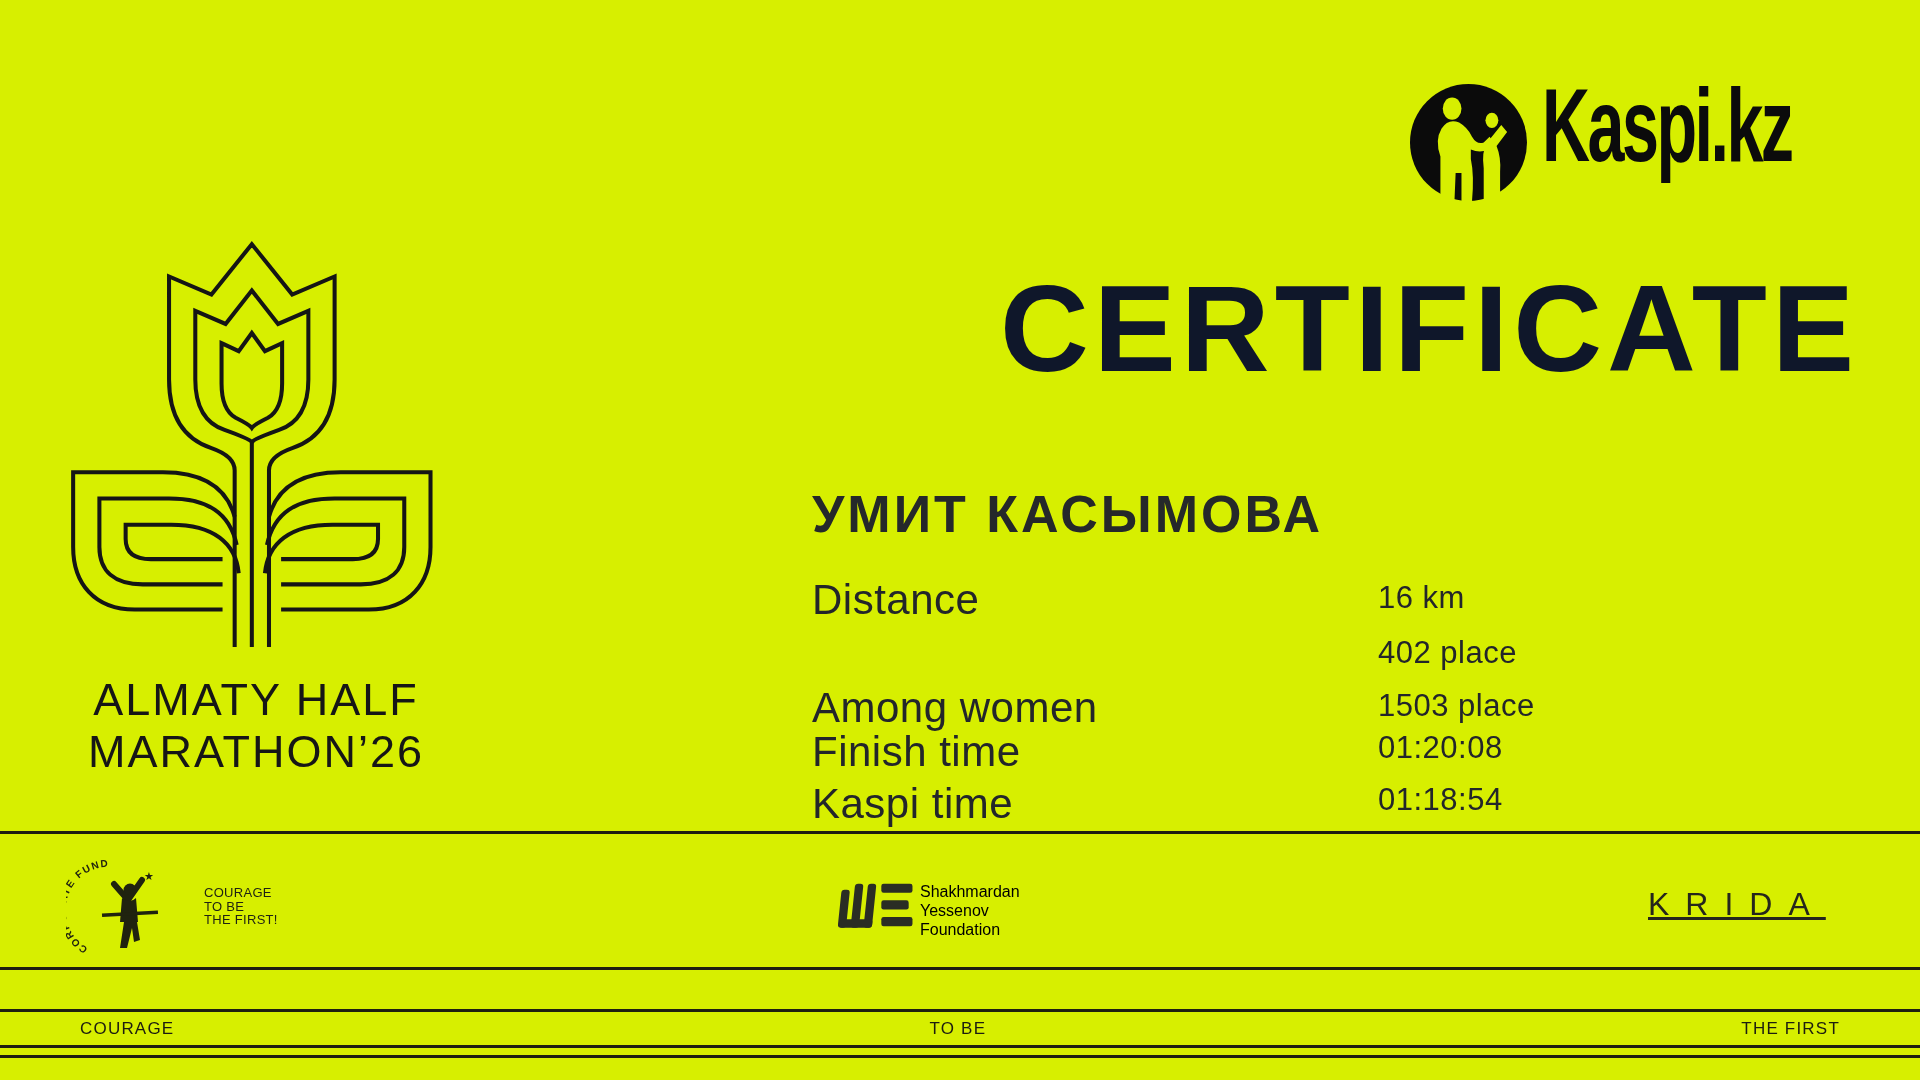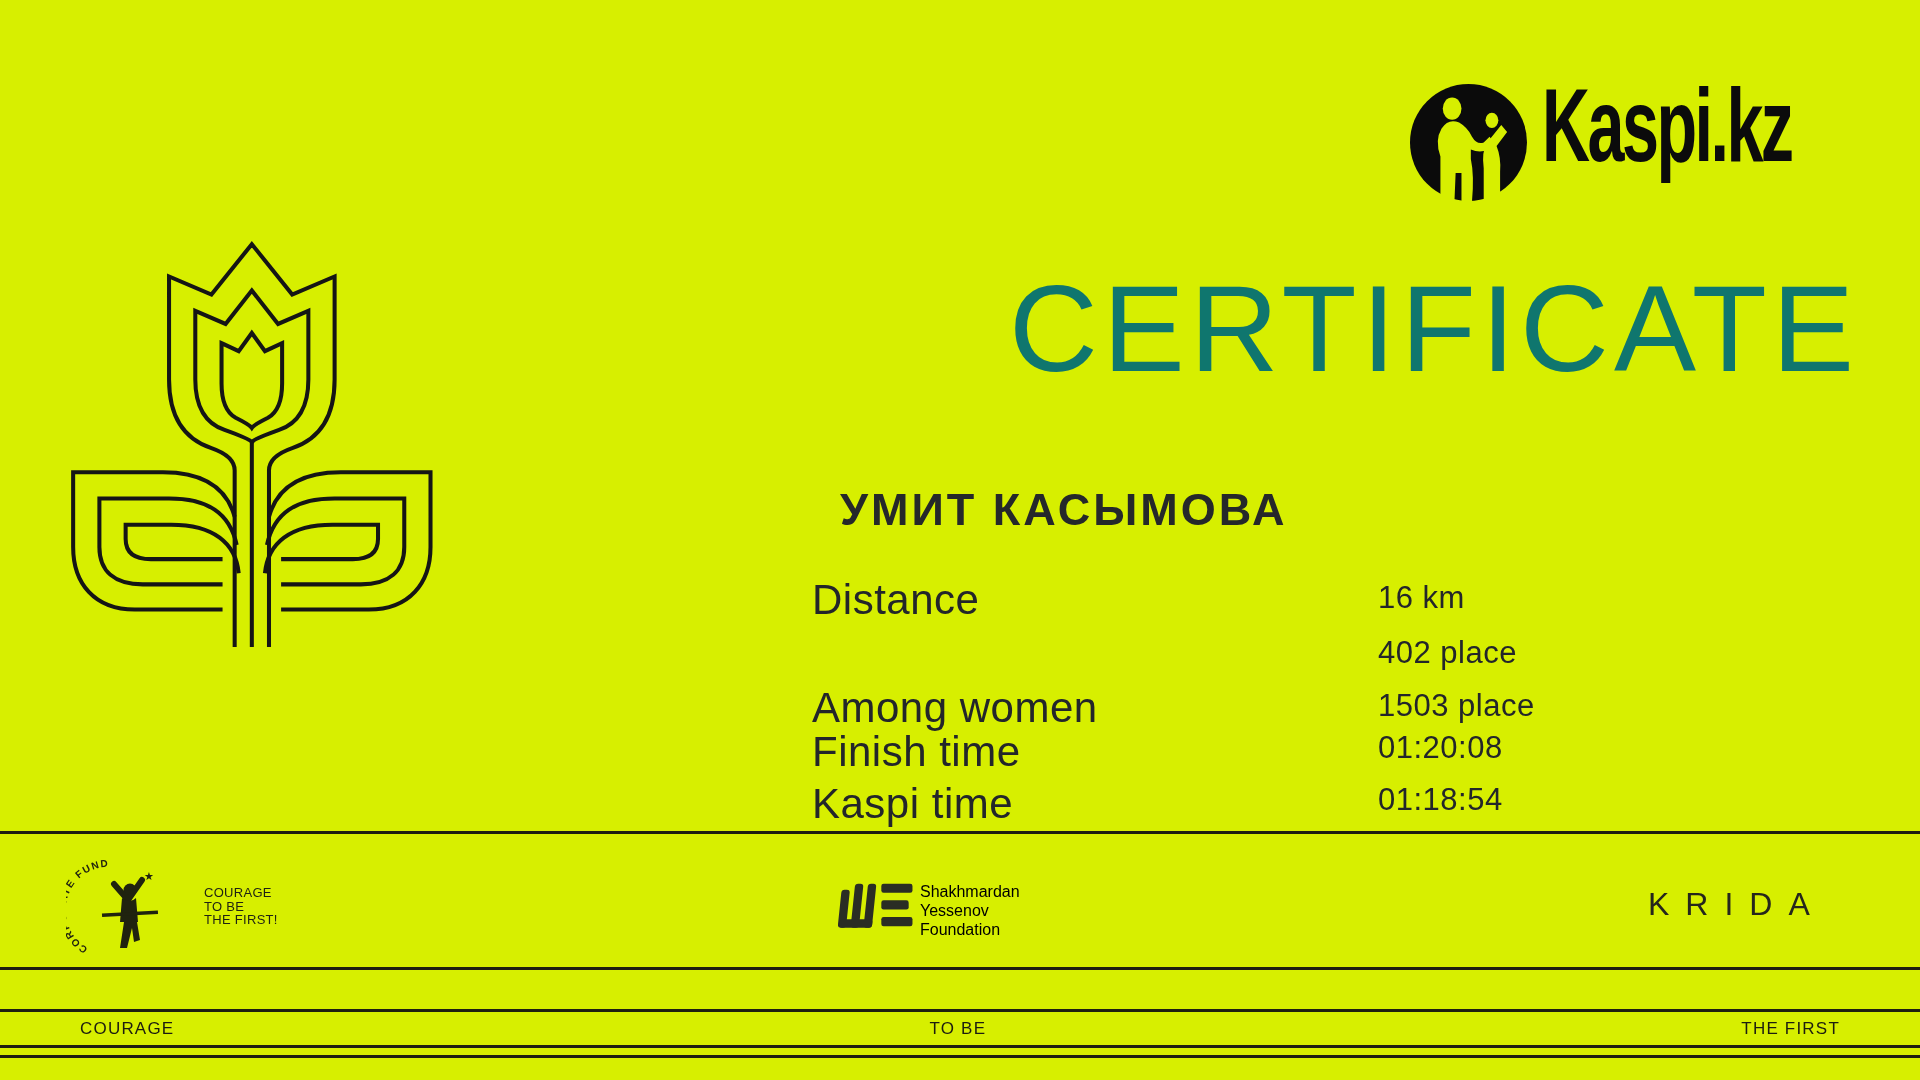--- a/index.html
+++ b/index.html
@@ -6,40 +6,40 @@
   body{font-family:"Liberation Sans", sans-serif;}
   #stage{position:relative;width:1920px;height:1080px;overflow:hidden;background:#D7EF00;padding-left:19px;}
   .abs{position:absolute;}
 
   
   #kaspi-wordmark{left:1542px;top:66px;font-size:104px;font-weight:700;letter-spacing:-4px;color:#0b0b0b;
     transform:scaleX(0.64);transform-origin:left top;white-space:nowrap;}
   #kaspi-circle{left:1410px;top:84px;width:117px;height:117px;}
 
   
-  #cert-title{right:80px;top:258px;font-size:123px;font-weight:400;letter-spacing:5px;color:#0f766e;white-space:nowrap;}
+  #cert-title{right:80px;top:258px;font-size:123px;font-weight:700;letter-spacing:5px;color:#0f172a;white-space:nowrap;}
 
   
-  #recipient{left:812px;top:484px;font-size:45px;font-weight:700;letter-spacing:3px;color:#25282a;white-space:nowrap;margin-left:28px;}
+  #recipient{left:812px;top:484px;font-size:52px;font-weight:700;letter-spacing:3px;color:#25282a;white-space:nowrap;}
 
   
   .row-label{left:812px;font-size:42px;font-weight:400;letter-spacing:.5px;color:#23262a;white-space:nowrap;}
   .row-value{left:1378px;font-size:31px;font-weight:400;letter-spacing:.5px;color:#23262a;white-space:nowrap;}
 
   
   #event-name{left:40px;top:674px;width:432px;text-align:center;font-size:45px;font-weight:500;
     letter-spacing:2px;line-height:52px;color:#161616;white-space:nowrap;}
 
   
   .rule{left:0;width:1920px;height:3px;background:#1e1f10;}
 
   
   #cf-slogan{left:204px;top:886px;font-size:13px;font-weight:500;line-height:13.5px;letter-spacing:.3px;color:#1f2213;white-space:pre-line;}
   #yf-text{left:920px;top:882px;font-size:16px;font-weight:400;line-height:19px;color:#000000;white-space:pre-line;}
-  #krida-label{left:1648px;top:886px;font-size:32px;font-weight:300;letter-spacing:16px;color:#25261c;white-space:nowrap;}
+  #krida-label{left:1648px;top:886px;font-size:32px;font-weight:300;letter-spacing:16px;color:#25261c;white-space:nowrap;text-decoration:underline;}
 
   
   #strip{left:0;top:1012px;width:1920px;height:33px;display:flex;align-items:center;justify-content:space-between;
     padding:0 80px;box-sizing:border-box;font-size:17px;font-weight:500;letter-spacing:1.2px;color:#1c1d10;}
 </style>
 </head>
 <body>
 
 <div id="stage">
 
@@ -72,20 +72,24 @@
     <path d="M162 114 L179 122 L192 104 L205 122 L222 114 L222 154 Q222 180 208 188 Q194 195 192 198 Q190 195 176 188 Q162 180 162 154 Z"></path>
     <path d="M192 212 L192 415"></path>
     <path d="M175 286 C166 254 140 242 104 242 L15 242 L15 316 C15 352 36 378 76 378 L163 378"></path>
     <path d="M177 314 C170 282 148 268 110 268 L41 268 L41 316 C41 340 56 353 84 353 L163 353"></path>
     <path d="M179 342 C176 312 154 294 112 294 L67 294 L67 308 C67 322 76 328 92 328 L163 328"></path>
     <path d="M209 286 C218 254 244 242 280 242 L369 242 L369 316 C369 352 348 378 308 378 L221 378"></path>
     <path d="M207 314 C214 282 236 268 274 268 L343 268 L343 316 C343 340 328 353 300 353 L221 353"></path>
     <path d="M205 342 C208 312 230 294 272 294 L317 294 L317 308 C317 322 308 328 292 328 L221 328"></path>
   </svg>
 
+  <div id="event-name" class="abs">
+    <div>ALMATY HALF</div>
+    <div>MARATHON’26</div>
+  </div>
 
   <div class="abs rule" style="top:831px"></div>
   <div class="abs rule" style="top:967px"></div>
   <div class="abs rule" style="top:1009px"></div>
   <div class="abs rule" style="top:1045px"></div>
   <div class="abs rule" style="top:1055px"></div>
 
   <svg class="abs" style="left:66px;top:860px;width:132px;height:100px" viewBox="0 0 132 100">
     <defs>
         <path id="cfArc" d="M22 88 A40 40 0 0 1 64 12" fill="none"></path>

